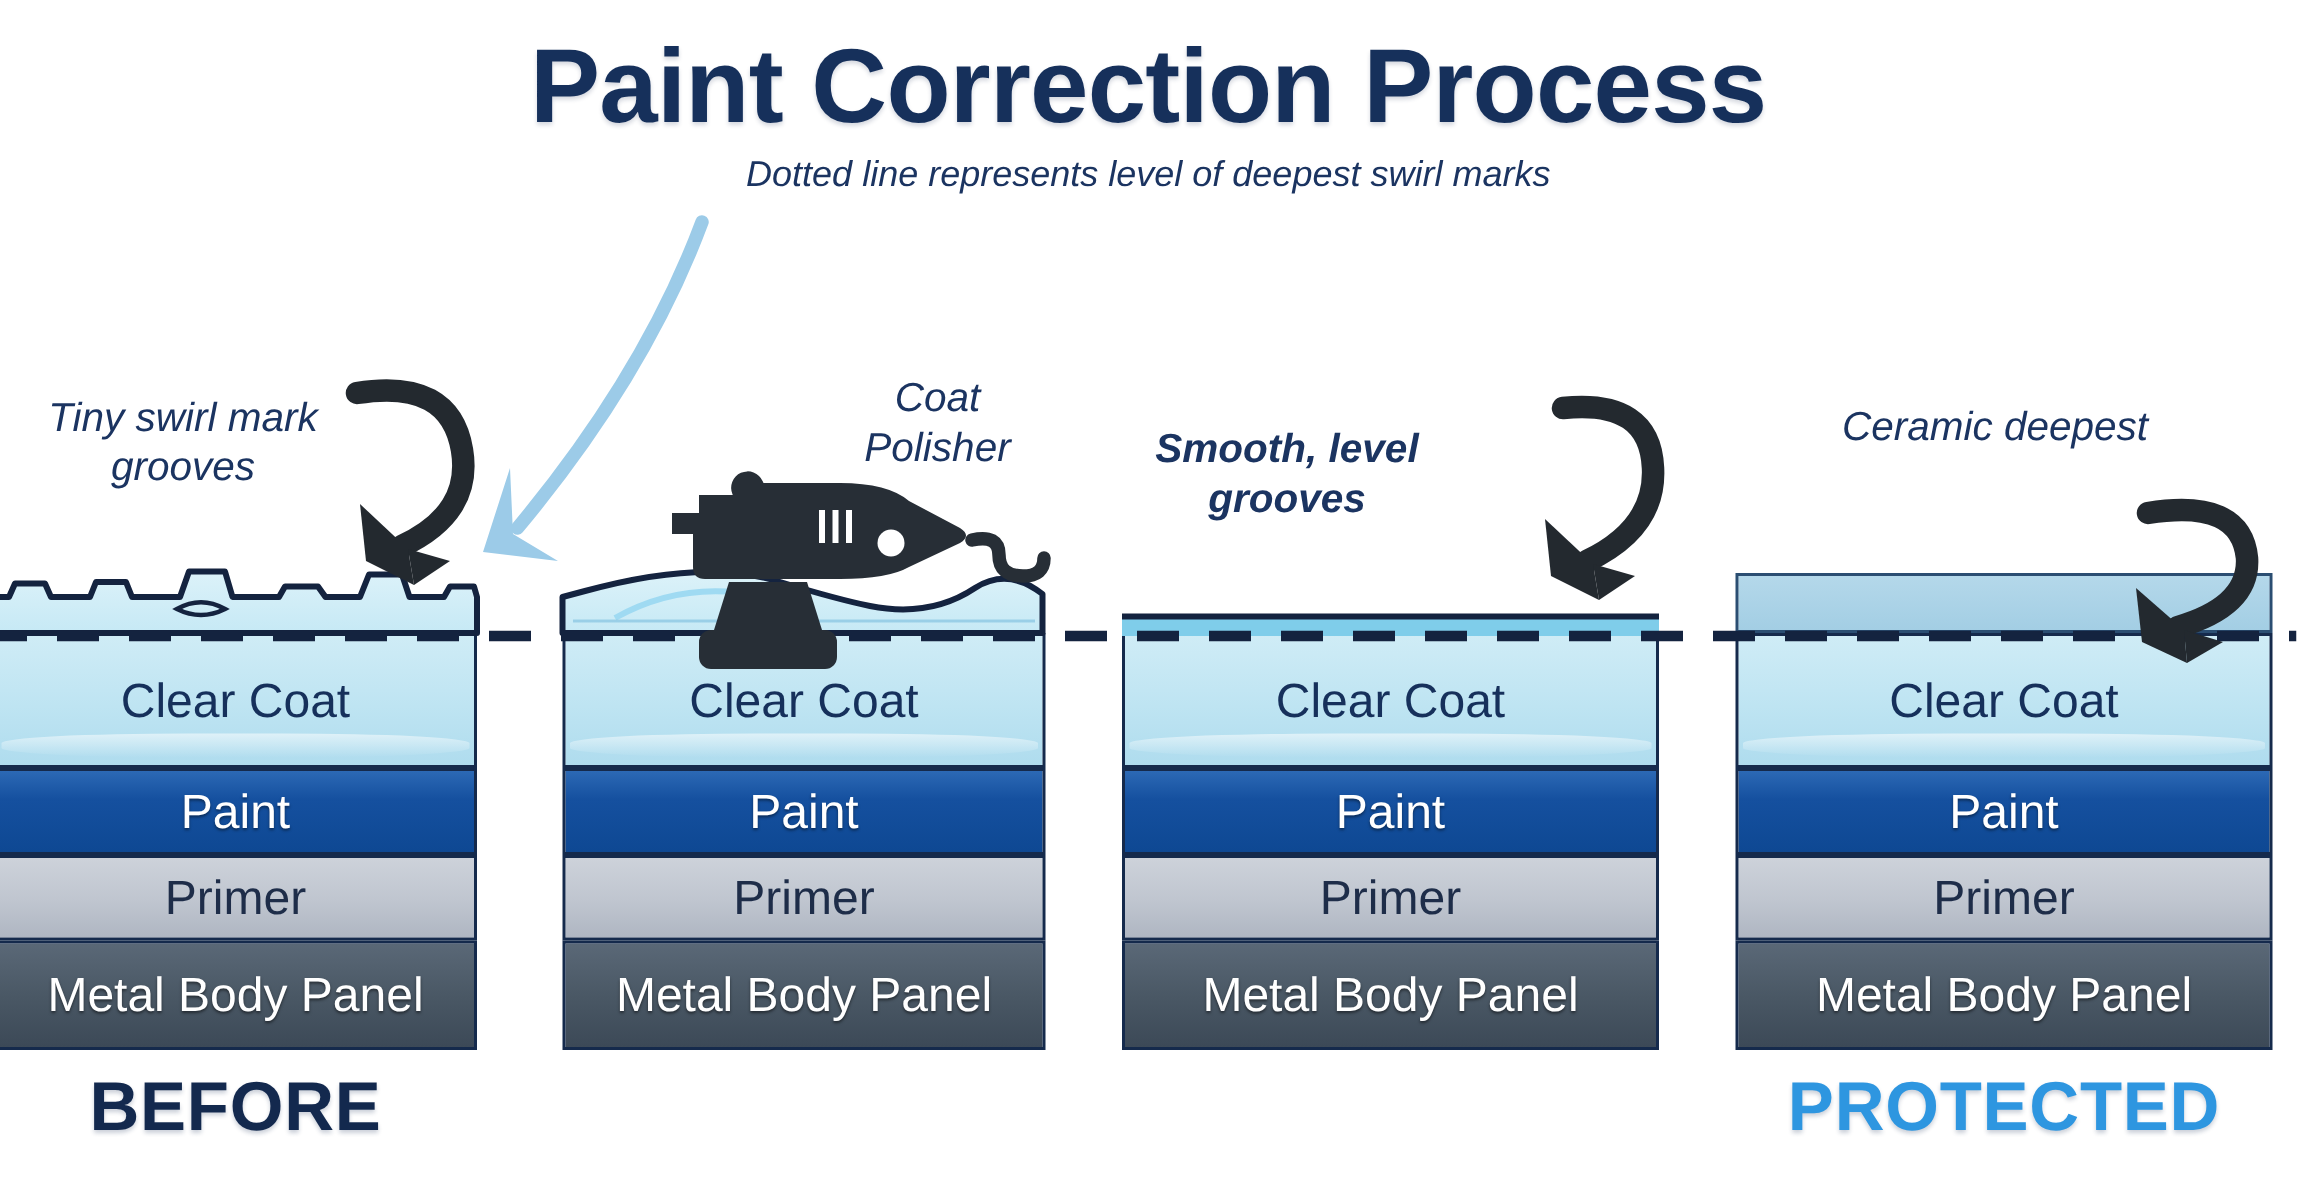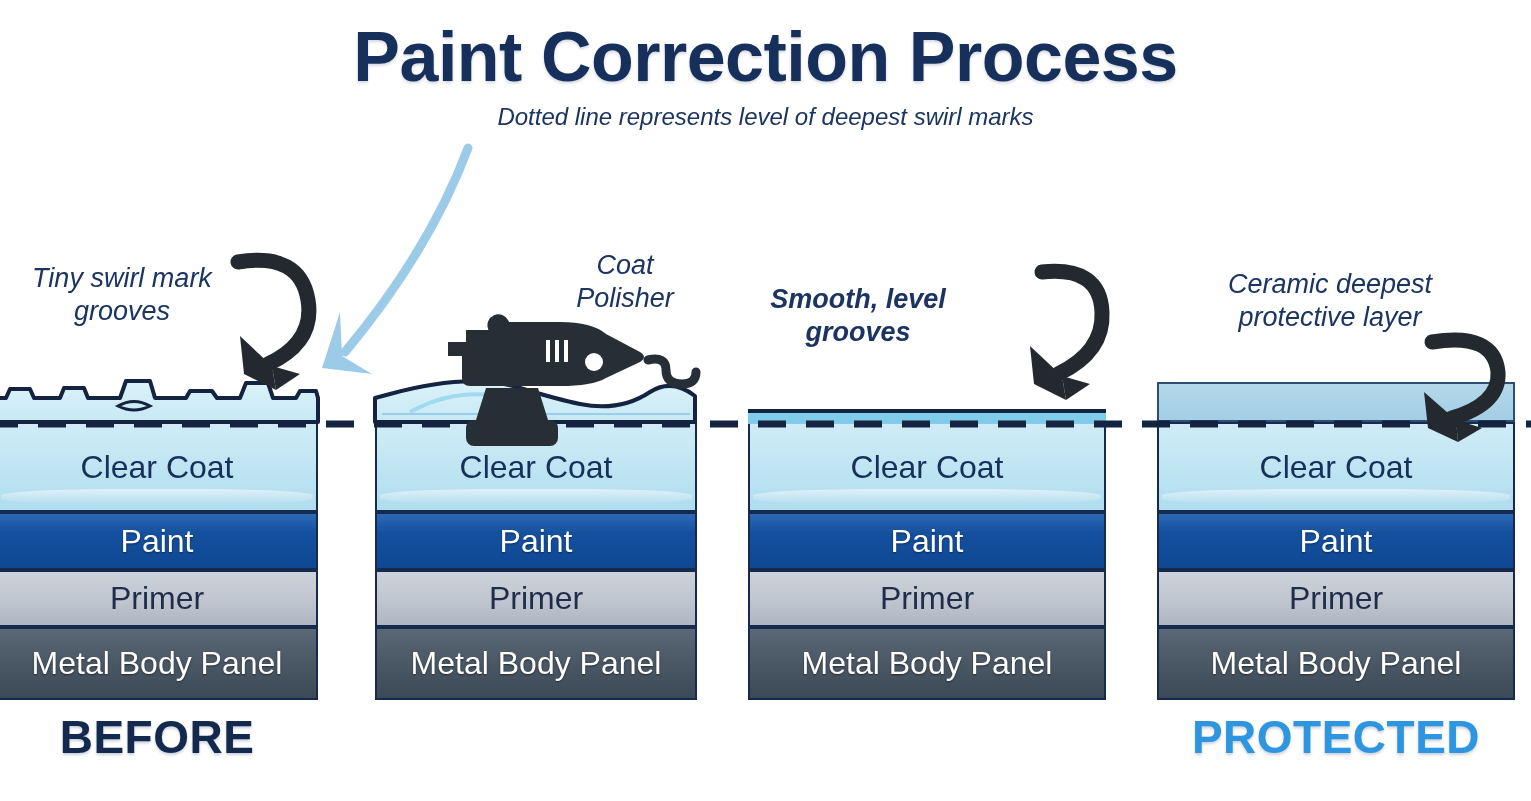--- a/index.html
+++ b/index.html
@@ -95,21 +95,20 @@
   <div class="note note-power">
     <span>Coat</span>
     <span>Polisher</span>
   </div>
   <div class="note note-after">
     <span>Smooth, level</span>
     <span>grooves</span>
   </div>
   <div class="note note-prot">
     <span>Ceramic deepest</span>
-    <span>protective layer</span>
   </div>
 
   <div class="panel" id="p-before" style="left:-4px;width:322px;height:300px;">
     <div class="layer layer-clear">
       <span>Clear Coat</span>
       <span class="sheen"></span>
     </div>
     <div class="layer layer-paint">
       <span>Paint</span>
     </div>

